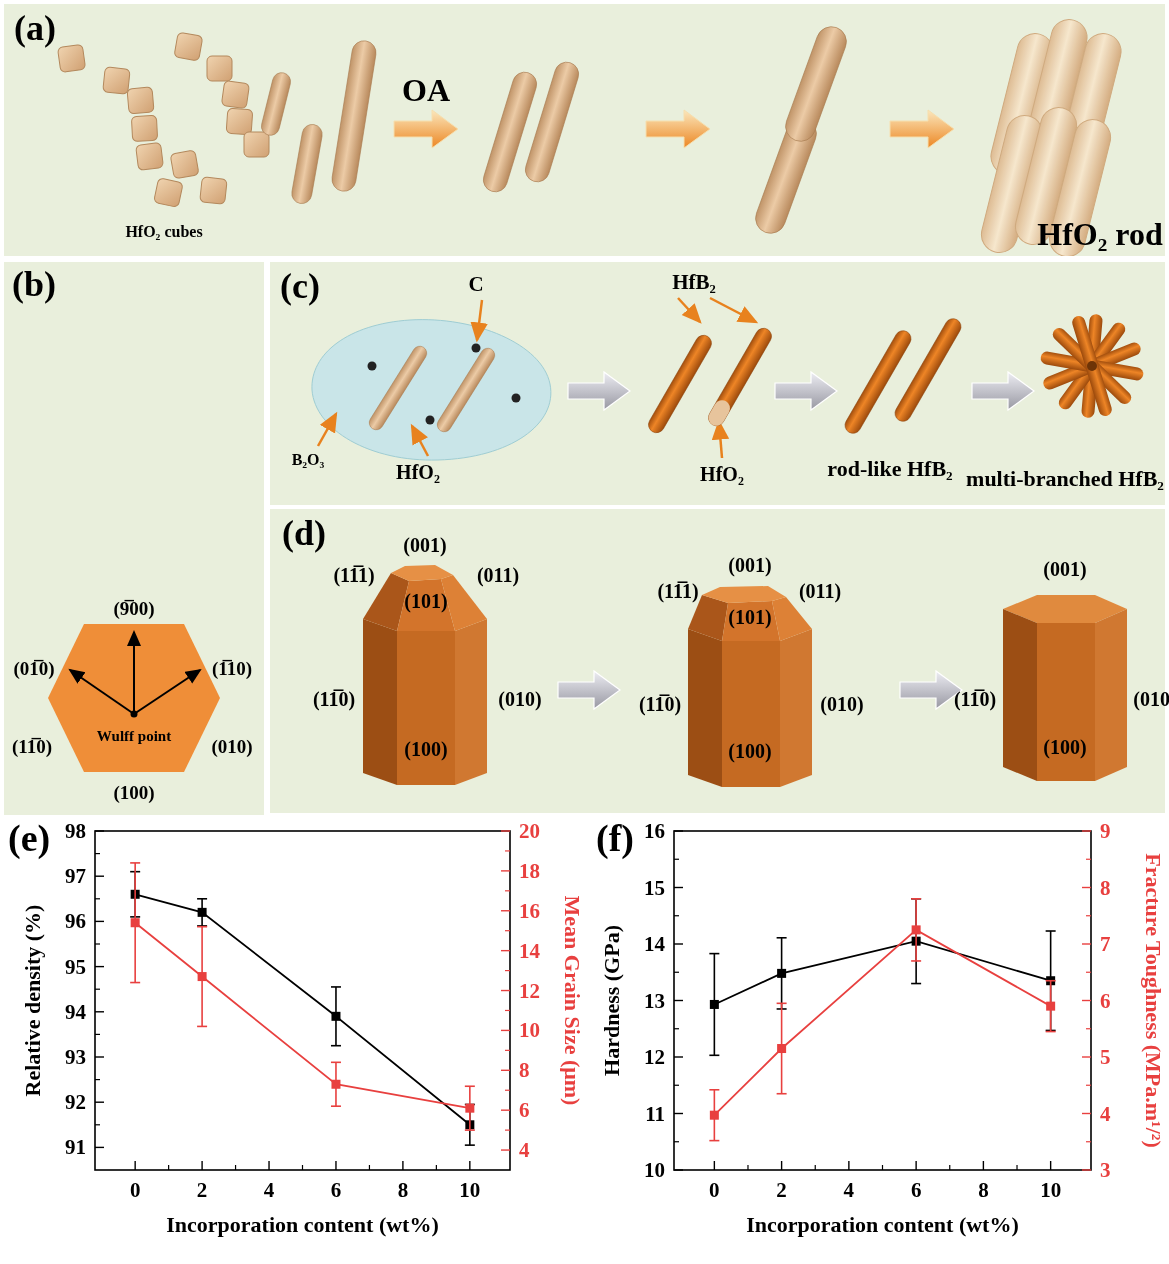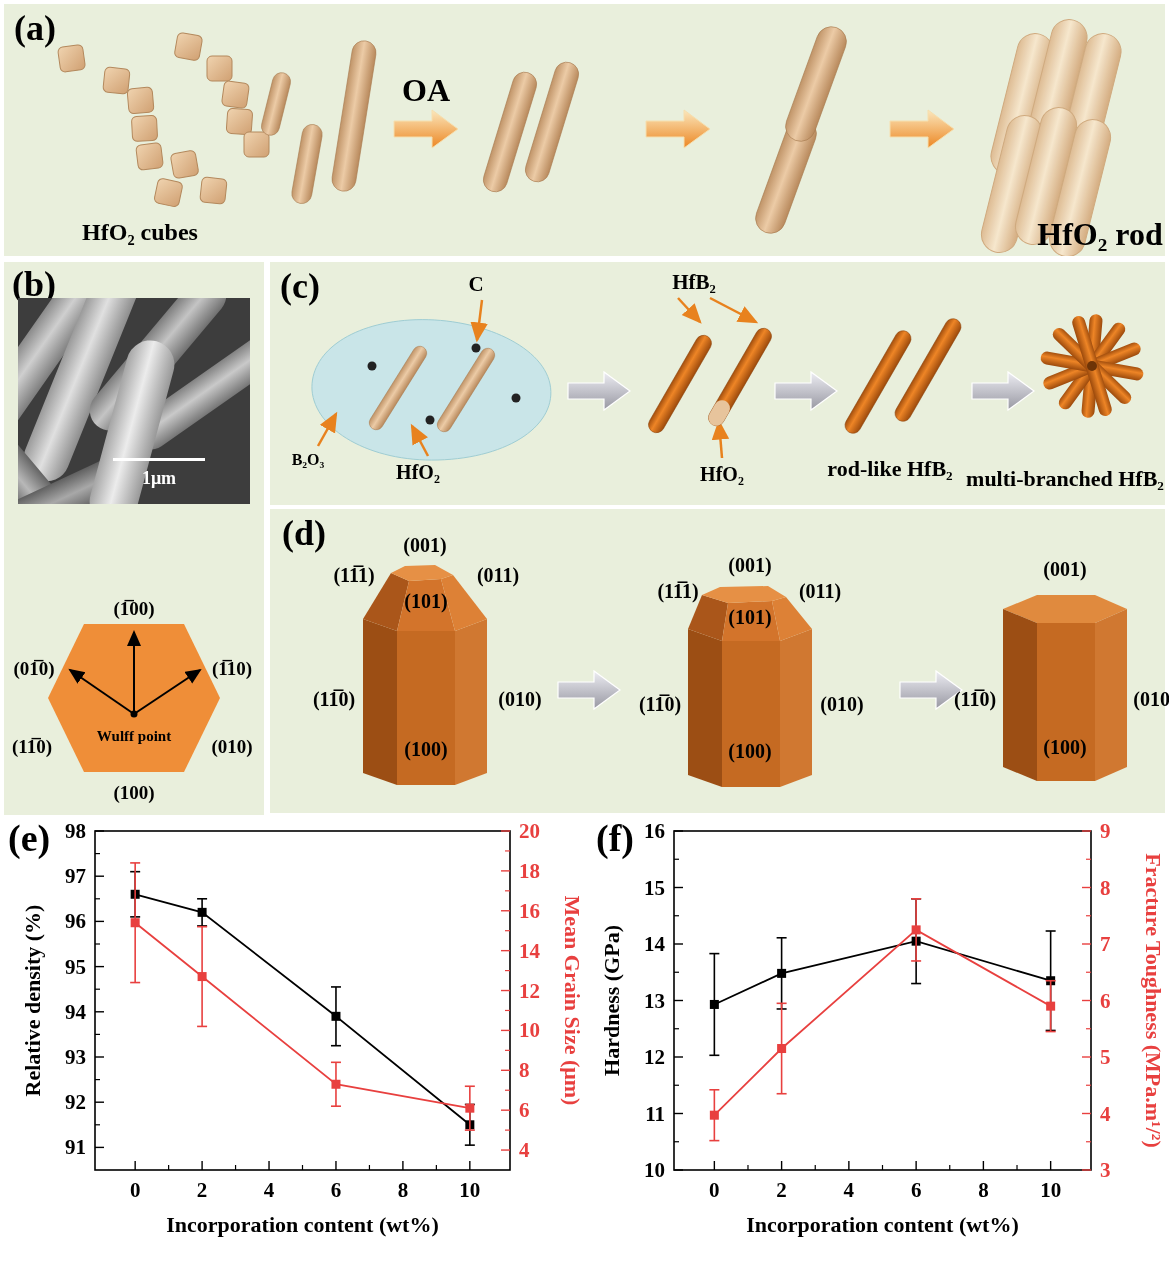--- a/index.html
+++ b/index.html
@@ -109,52 +109,41 @@
       <g transform="translate(1042,172) rotate(14)">
           <rect x="-18" y="-70" width="36" height="140" rx="18" fill="url(#gTanL)" stroke="#cfa87c"></rect>
         </g>
       <g transform="translate(1076,184) rotate(14)">
           <rect x="-18" y="-70" width="36" height="140" rx="18" fill="url(#gTanL)" stroke="#cfa87c"></rect>
         </g>
     </g>
   </svg>
   <div class="plabel" style="left:10px;top:6px">(a)</div>
   <div class="lbl" style="left:422px;top:86px;font-size:32px">OA</div>
-  <div class="lbl" style="left:136px;top:228px;font-size:24px">HfO₂ cubes</div>
+  <div class="lbl" style="left:160px;top:228px;font-size:16px">HfO₂ cubes</div>
   <div class="lbl" style="left:1096px;top:230px;font-size:32px">HfO₂ rod</div>
 </div>
 
 <div class="panel" id="panel-b" style="left:4px;top:262px;width:260px;height:553px">
   <div class="plabel" style="left:8px;top:4px">(b)</div>
 
-  <div id="sem">
-    <div class="semrod" style="left:-10px;top:-30px;width:42px;height:200px;transform:rotate(35deg);background:linear-gradient(90deg,#8a8a8a,#cfcfcf 45%,#7d7d7d)"></div>
-    <div class="semrod" style="left:40px;top:-40px;width:46px;height:230px;transform:rotate(22deg);background:linear-gradient(90deg,#9a9a9a,#e0e0e0 45%,#8d8d8d)"></div>
-    <div class="semrod" style="left:120px;top:-40px;width:40px;height:190px;transform:rotate(40deg);background:linear-gradient(90deg,#7d7d7d,#c4c4c4 45%,#707070)"></div>
-    <div class="semrod" style="left:-20px;top:90px;width:38px;height:170px;transform:rotate(-40deg);background:linear-gradient(90deg,#6f6f6f,#b8b8b8 45%,#646464)"></div>
-    <div class="semrod" style="left:170px;top:10px;width:36px;height:170px;transform:rotate(55deg);background:linear-gradient(90deg,#828282,#c9c9c9 45%,#767676)"></div>
-    <div class="semrod" style="left:30px;top:120px;width:40px;height:160px;transform:rotate(65deg);background:linear-gradient(90deg,#606060,#a8a8a8 45%,#585858)"></div>
-    <div class="semrod" style="left:90px;top:40px;width:48px;height:190px;transform:rotate(15deg);background:linear-gradient(90deg,#a5a5a5,#ececec 45%,#989898)"></div>
-    <div style="position:absolute;left:95px;top:160px;width:92px;height:3px;background:#ffffff"></div>
-    <div class="lbl" style="left:141px;top:180px;font-size:18px;color:#ffffff">1μm</div>
-  </div>
 
   <svg width="260" height="253" style="left:0;top:300px">
     <defs>
       <marker id="ahB" markerWidth="9" markerHeight="8" refX="7" refY="3.5" orient="auto">
         <path d="M0,0 L8,3.5 L0,7 Z" fill="#000"></path>
       </marker>
     </defs>
     <polygon points="80,62 180,62 216,136 180,210 80,210 44,136" fill="#ef8e38"></polygon>
     <circle cx="130" cy="152" r="3.5" fill="#000"></circle>
     <line x1="130" y1="152" x2="130" y2="70" stroke="#000" stroke-width="2" marker-end="url(#ahB)"></line>
     <line x1="130" y1="152" x2="66" y2="108" stroke="#000" stroke-width="2" marker-end="url(#ahB)"></line>
     <line x1="130" y1="152" x2="196" y2="108" stroke="#000" stroke-width="2" marker-end="url(#ahB)"></line>
   </svg>
-  <div class="lbl" style="left:130px;top:346px;font-size:19px">(1̅00)</div>
+  <div class="lbl" style="left:130px;top:346px;font-size:19px">(9̅00)</div>
   <div class="lbl" style="left:30px;top:406px;font-size:19px">(01̅0)</div>
   <div class="lbl" style="left:228px;top:406px;font-size:19px">(1̅10)</div>
   <div class="lbl" style="left:28px;top:484px;font-size:19px">(11̅0)</div>
   <div class="lbl" style="left:228px;top:484px;font-size:19px">(010)</div>
   <div class="lbl" style="left:130px;top:530px;font-size:19px">(100)</div>
   <div class="lbl" style="left:130px;top:474px;font-size:15px">Wulff point</div>
 </div>
 
 <div class="panel" id="panel-c" style="left:270px;top:262px;width:895px;height:243px">
   <svg width="895" height="243" style="left:0;top:0">

